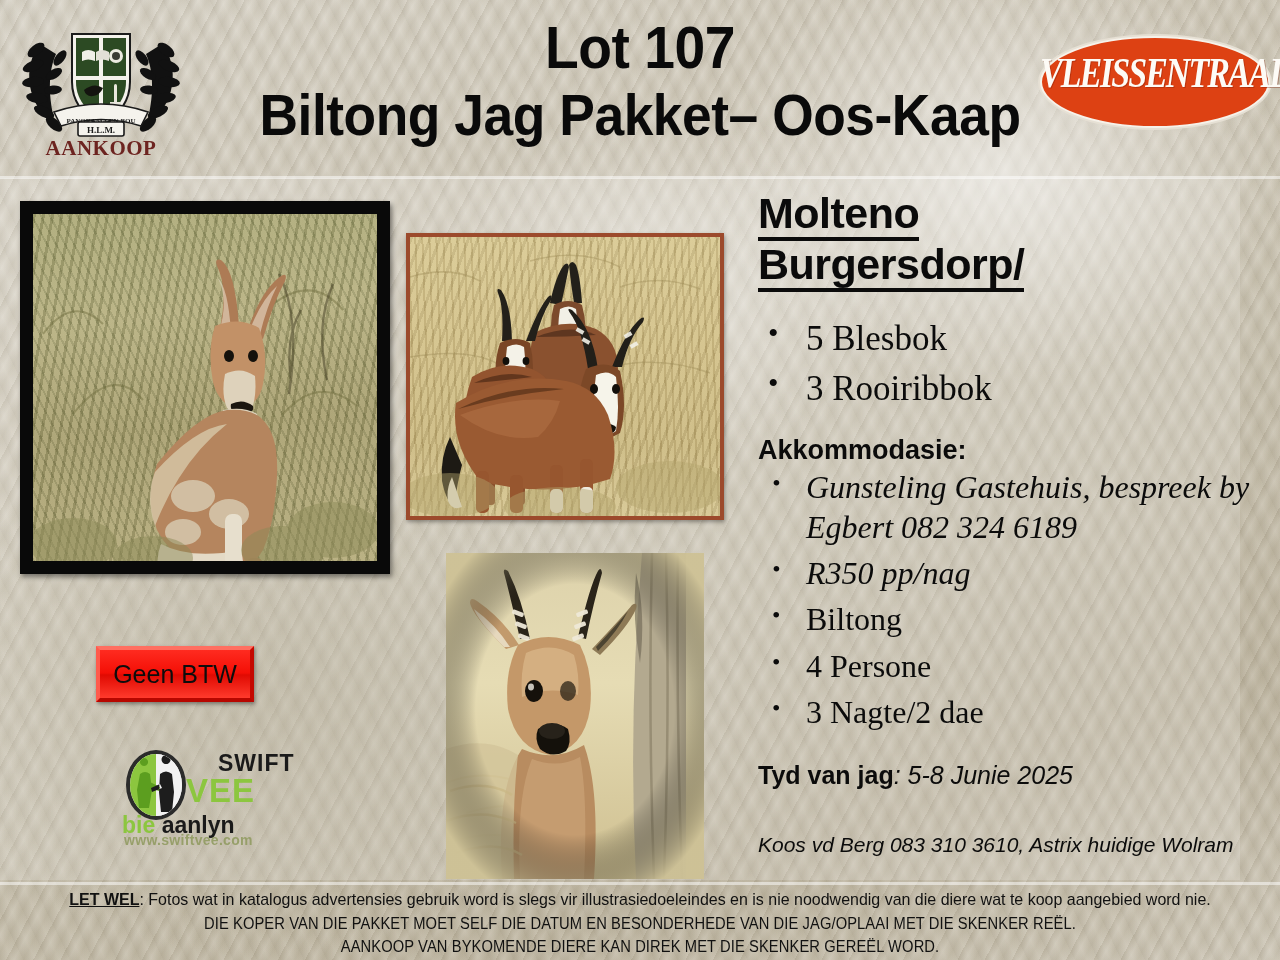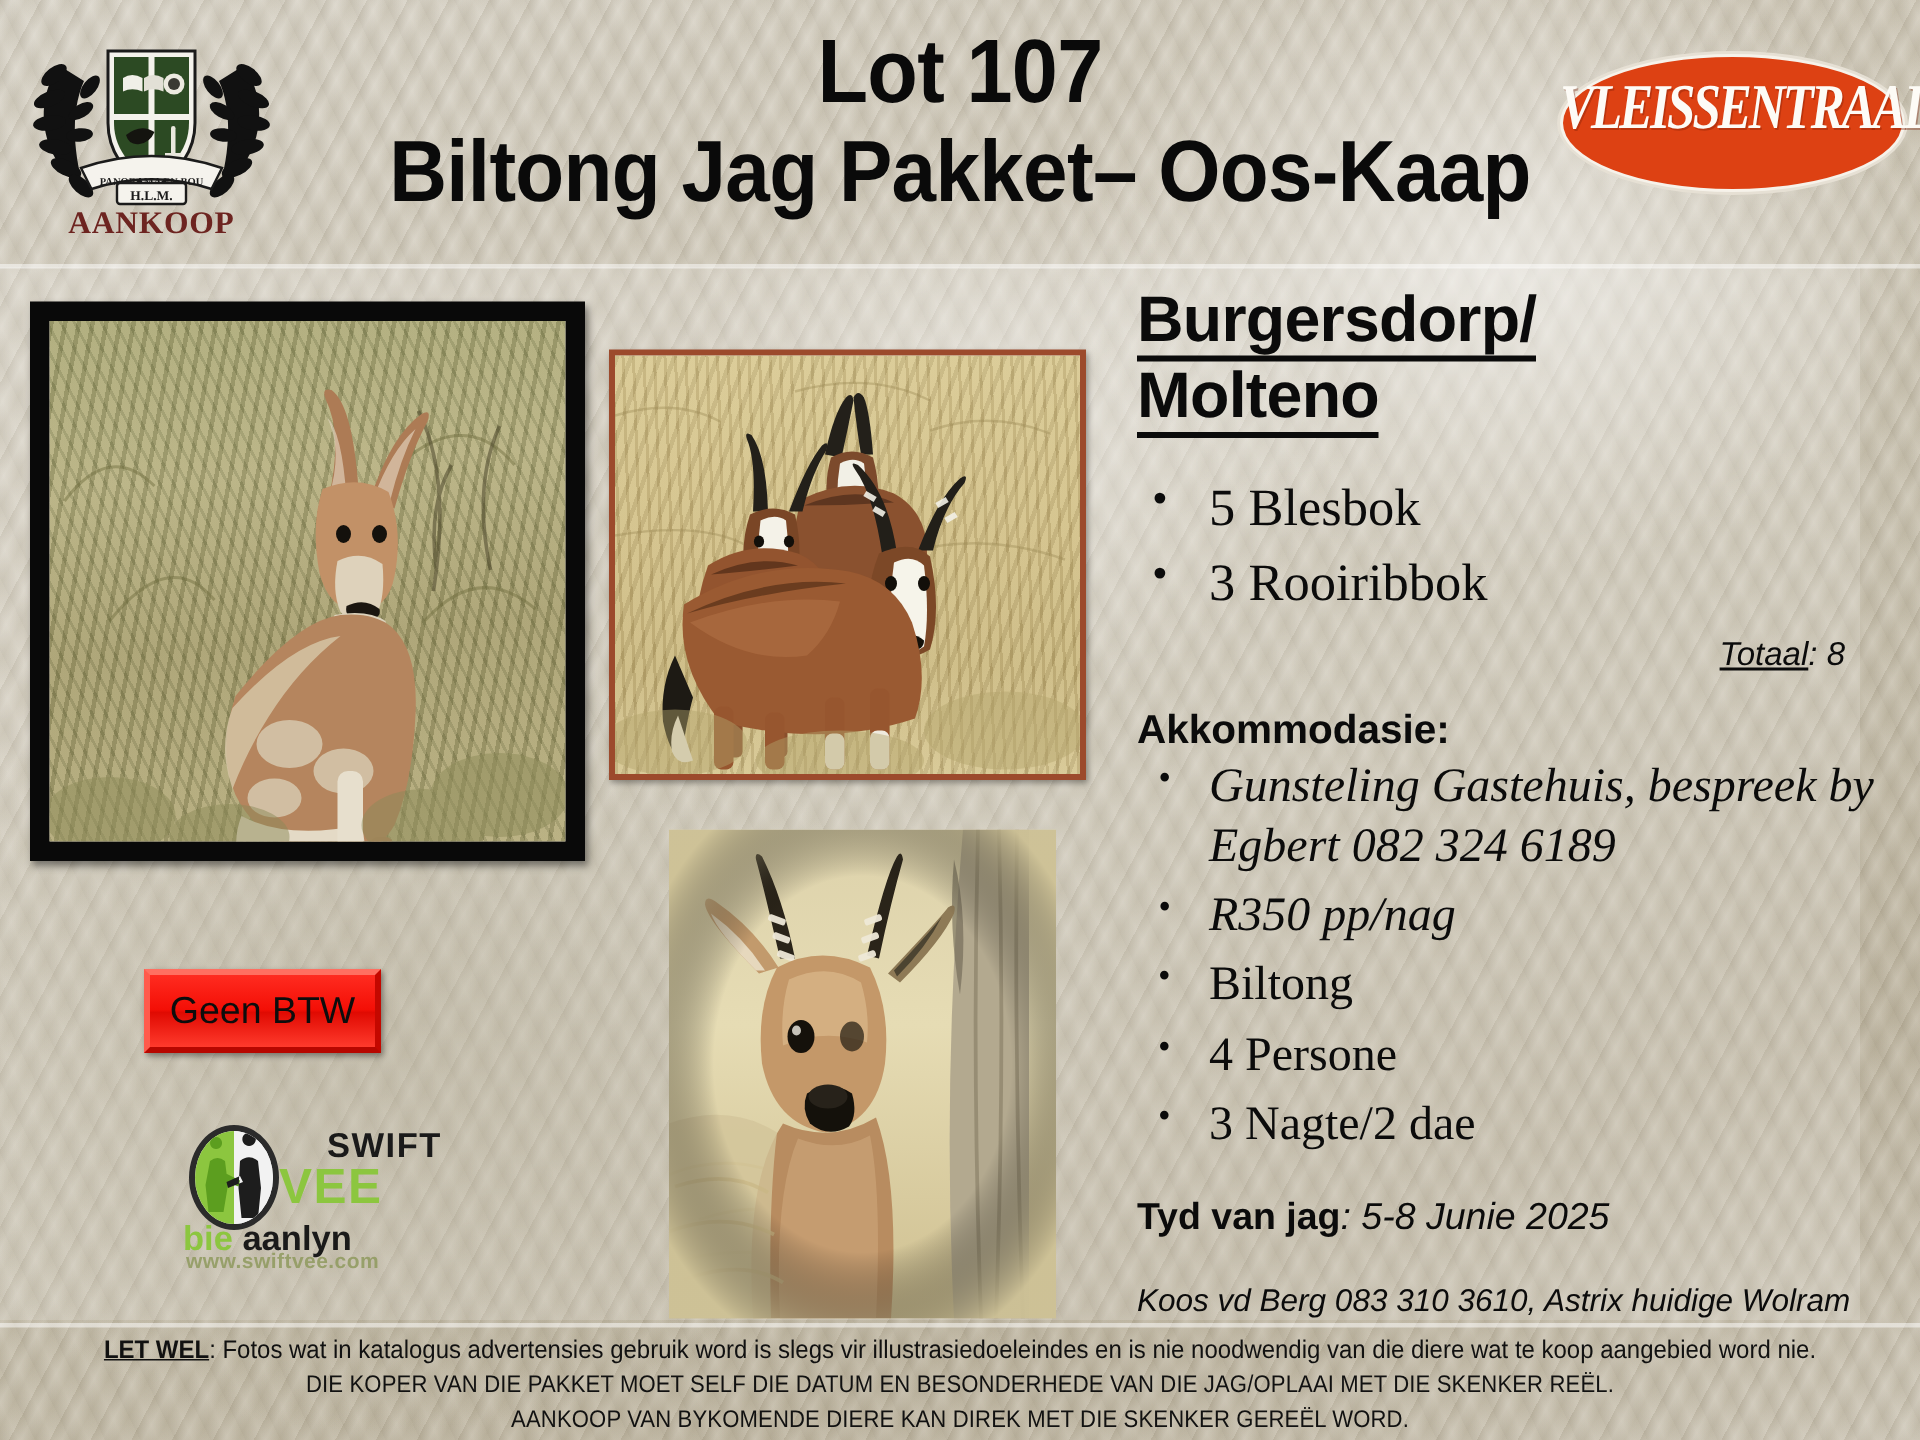--- a/index.html
+++ b/index.html
@@ -145,21 +145,21 @@
   }
   .totaal u{text-decoration:underline;}
   .akk-head{font-size:27px;font-weight:bold;margin-top:22px;}
   #akk-list{margin-top:2px;font-size:32px;line-height:1.23;}
   #akk-list li{margin-bottom:7px;}
   #akk-list li.it{font-style:italic;}
   #akk-list li:before{left:14px;top:0;font-size:24px;}
   .tyd{margin-top:28px;font-size:25px;}
   .tyd b{font-weight:bold;}
   .tyd i{font-style:italic;}
-  .contact{margin-top:30px;font-size:21px;font-style:italic;}
+  .contact{margin-top:43px;font-size:21px;font-style:italic;}
   
   #footer{
     position:absolute;left:0;top:886px;width:1280px;height:74px;
     text-align:center;color:#111;
     font-family:"Liberation Sans Narrow","Liberation Sans",sans-serif;
     border-radius:19px;
   }
   #footer .f1{font-size:17px;margin-top:4px;transform:scaleX(.94);}
   #footer .f1 b{text-decoration:underline;font-weight:bold;}
   #footer .f2,#footer .f3{font-size:16px;margin-top:5px;transform:scaleX(.92);letter-spacing:.1px;}
@@ -428,30 +428,29 @@
     </div>
     <div class="sv-swift">SWIFT</div>
     <div class="sv-vee">VEE</div>
     <div class="sv-line2"><span class="g">bie</span> <span class="b">aanlyn</span></div>
     <div class="sv-url">www.swiftvee.com</div>
   </div>
 
   <div id="right">
 
     <div class="loc-head">
+      <div><span>Molteno</span></div>
       <div><span>Burgersdorp/</span></div>
-      <div><span>Molteno</span></div>
     </div>
 
     <ul class="bul" id="game-list">
       <li>5 Blesbok</li>
       <li>3 Rooiribbok</li>
     </ul>
 
-    <div class="totaal"><u>Totaal</u>: <span>8</span></div>
 
     <div class="akk-head">Akkommodasie:</div>
 
     <ul class="bul" id="akk-list">
       <li class="it">Gunsteling Gastehuis, bespreek by Egbert 082 324 6189</li>
       <li class="it">R350 pp/nag</li>
       <li>Biltong</li>
       <li>4 Persone</li>
       <li>3 Nagte/2 dae</li>
     </ul>

